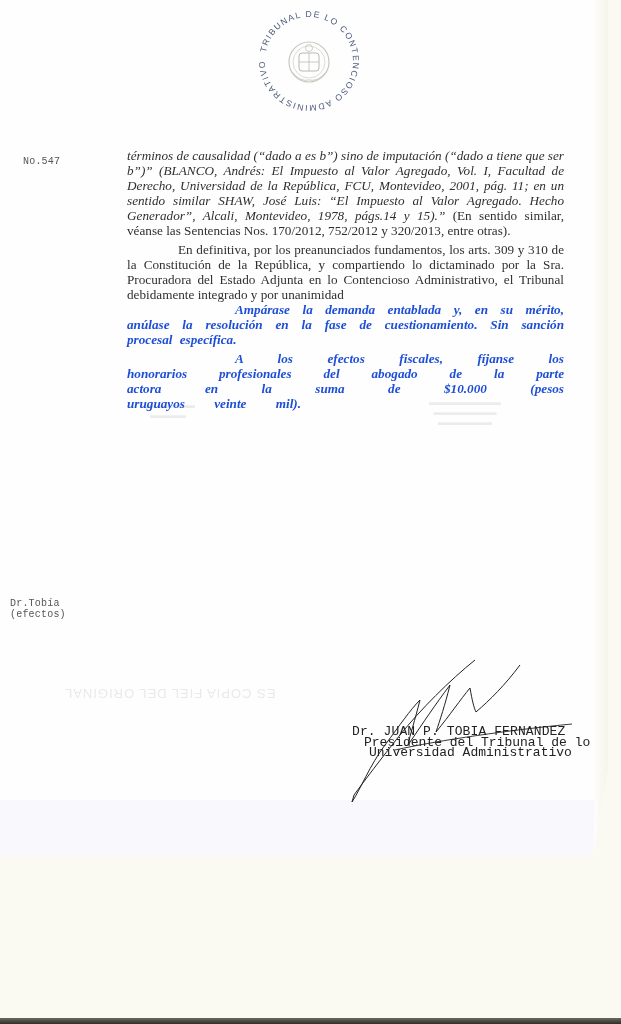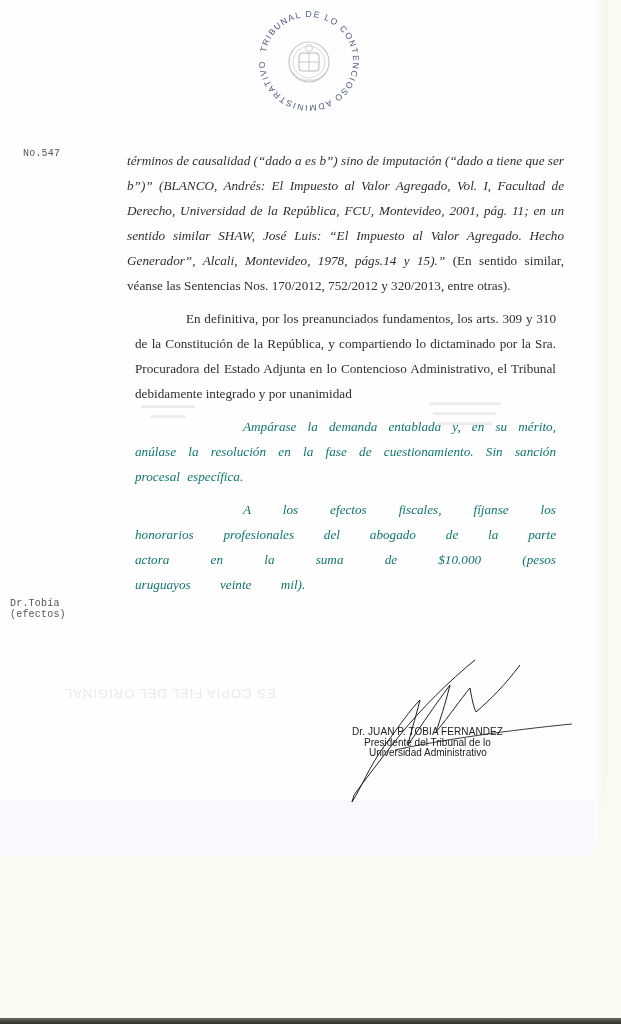--- a/index.html
+++ b/index.html
@@ -58,74 +58,74 @@
 
     
     .margin-note {
       position: absolute;
       font-family: "Liberation Mono", "DejaVu Sans Mono", monospace;
       font-size: 10px;
       line-height: 11px;
       color: #555;
       letter-spacing: 0.2px;
     }
-    .note-number { left: 23px; top: 148px; }
+    .note-number { left: 23px; top: 156px; }
     .note-author { left: 10px; top: 598px; }
 
     
     .body-text {
       position: absolute;
       left: 127px;
       top: 148px;
       width: 437px;
       font-size: 13.2px;
-      line-height: 25px;
+      line-height: 15px;
       text-align: justify;
       color: #2f2f2f;
     }
-    .para { margin: 8px; }
+    .para { margin: 0; }
     .para.indent { text-indent: 51px; }
     .ital { font-style: italic; }
     .quote-block { margin: 0 0 4px 0; }
     .fallo-heading {
       margin: 0;
       padding-left: 73px;
       font-weight: bold;
       letter-spacing: 3px;
       height: 23px;
     }
     .fallo-heading .u { text-decoration: underline; }
     .ruling {
-      margin: 8px;
+      margin: 0;
       font-style: italic;
-      font-weight: normal;
+      font-weight: bold;
       text-indent: 108px;
-      color: #0f766e;
+      color: #1d4ed8;
     }
     .ruling + .ruling { margin-top: 4px; }
     .r-spaced { word-spacing: 4px; }
     .r-wide { word-spacing: 26px; }
     .r-wider { word-spacing: 30px; }
 
     
     .signature {
       position: absolute;
       left: 340px; top: 650px;
       width: 250px; height: 160px;
     }
     .signature svg {
       position: absolute;
       left: 0; top: 0;
       width: 250px; height: 160px;
     }
     .sig-block {
       position: absolute;
       left: 352px; top: 727px;
-      font-family: Liberation Sans, sans-serif;
-      font-size: 10px;
+      font-family: Liberation Mono, monospace;
+      font-size: 13px;
       line-height: 10.5px;
       color: #222;
     }
     .sig-name { font-weight: normal; letter-spacing: 0.1px; }
     .sig-role { padding-left: 12px; }
     .sig-role2 { padding-left: 17px; }
 
     
     .ghost {
       position: absolute;

